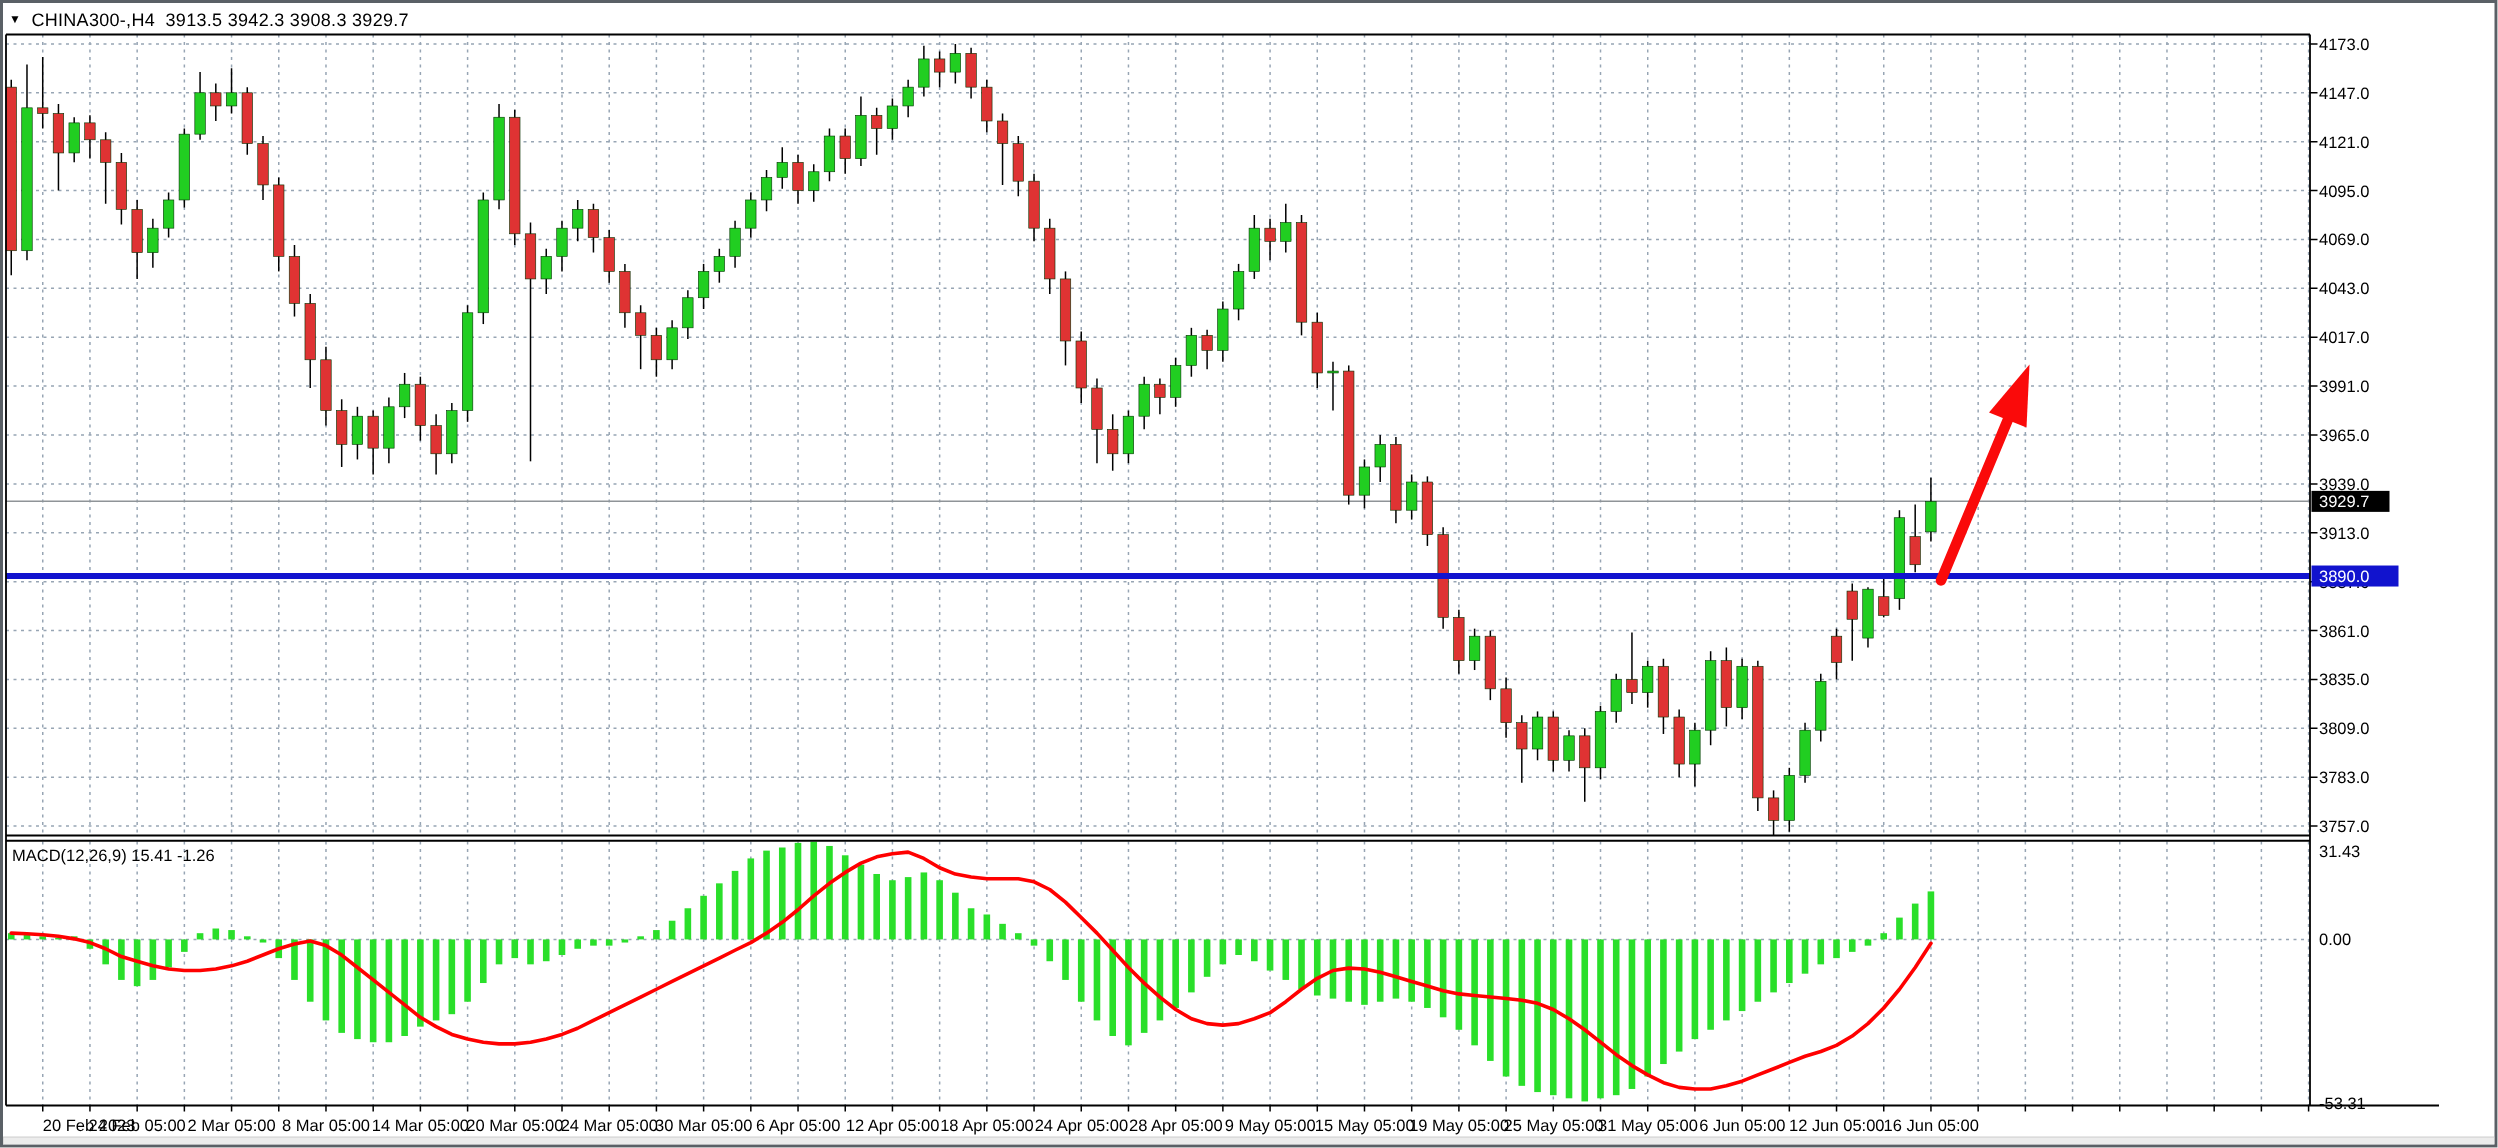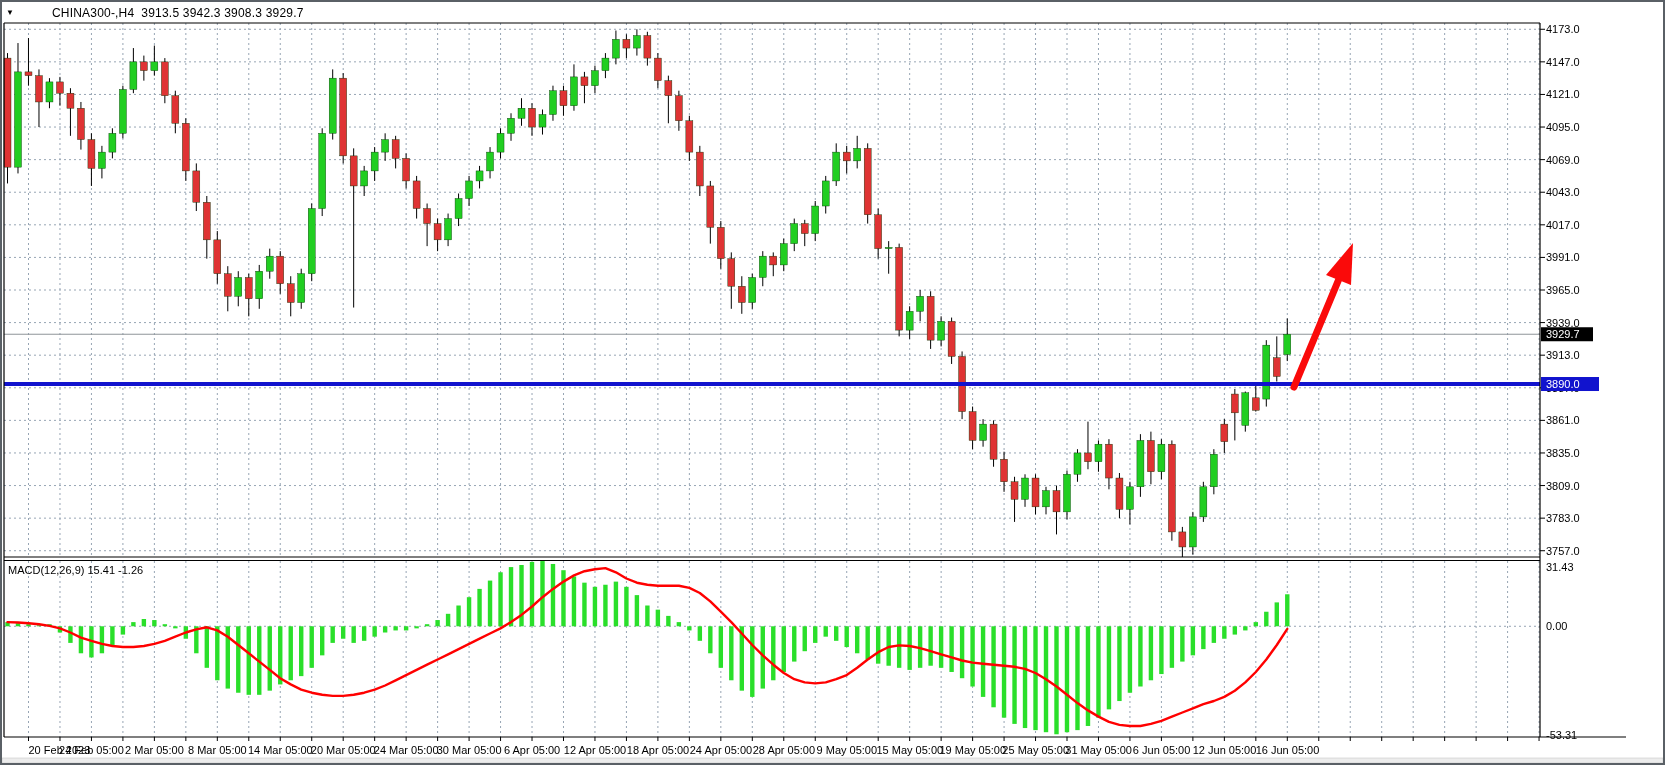--- a/index.html
+++ b/index.html
@@ -7,21 +7,21 @@
     position:relative;width:1665px;height:765px;background:#ffffff;
     border:2px solid #5a6066;box-sizing:border-box;overflow:hidden;
     font-family:"Liberation Sans", sans-serif;
   }
   .chart-header{
     position:absolute;left:4px;top:1px;height:19px;right:2px;
     display:flex;align-items:center;gap:7px;background:#ffffff;z-index:5;
     font-size:12px;color:#000;
   }
   .tri{font-size:8px;line-height:1;color:#000;}
-  .sym{font-weight:bold;letter-spacing:0.2px;font-weight:normal;margin-left:31px;}
+  .sym{font-weight:bold;letter-spacing:0.2px;font-weight:normal;}
   .ohlc{letter-spacing:0.2px;}
   svg text{font-family:"Liberation Sans", sans-serif;}
 </style>
 </head>
 <body>
 
 <div class="window">
   <div class="chart-header">
     <span class="tri">▼</span>
     <span class="sym">CHINA300-,H4</span>

